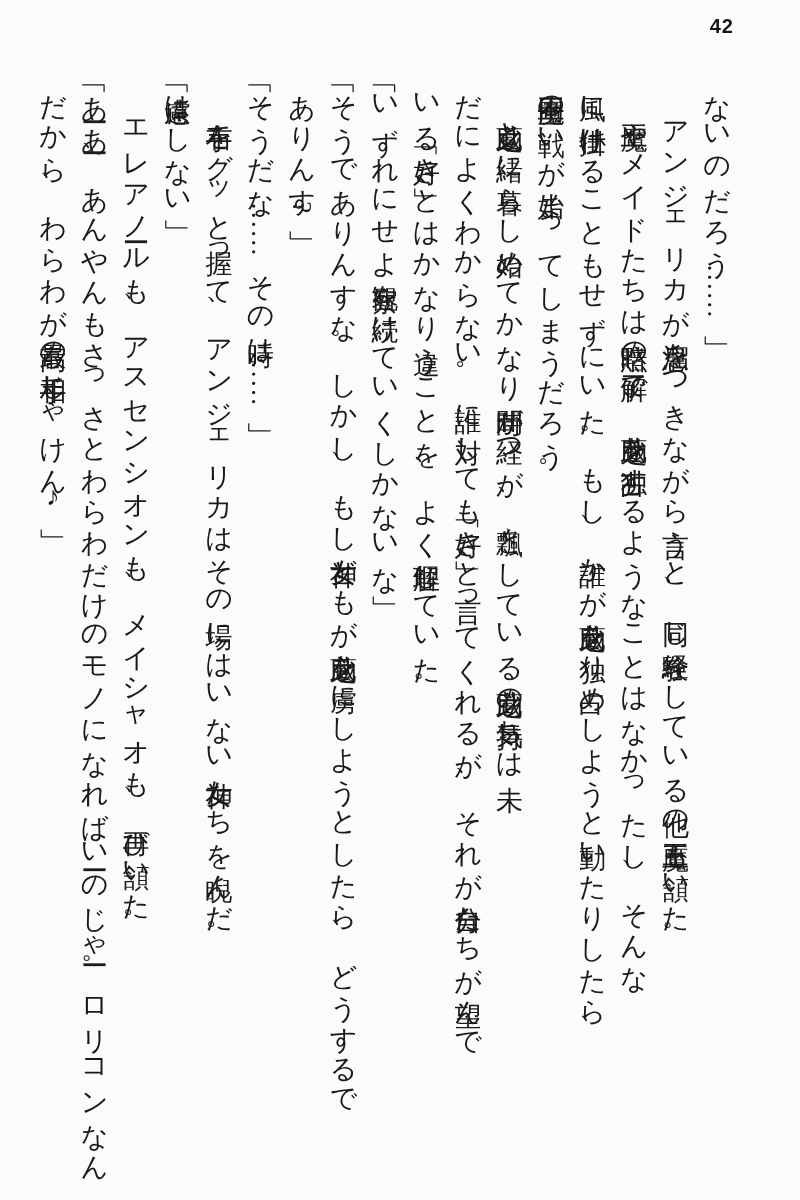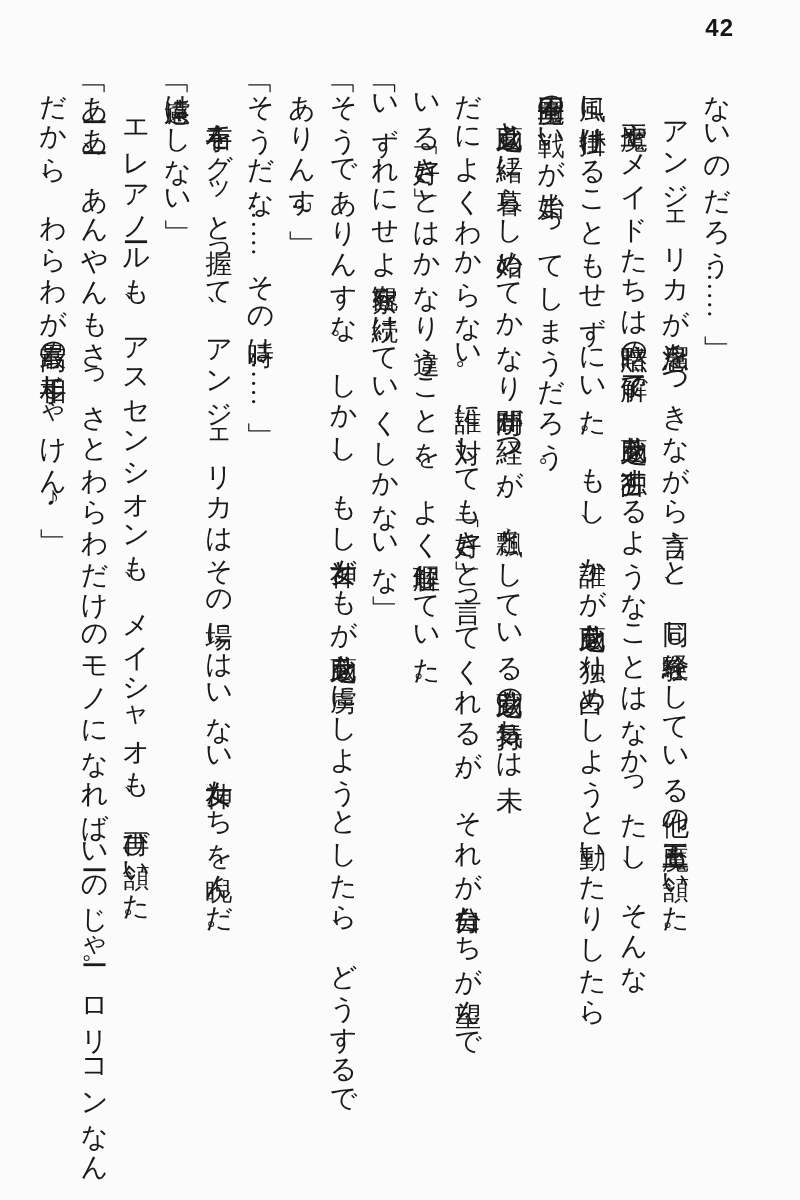--- a/index.html
+++ b/index.html
@@ -18,21 +18,21 @@
     position: absolute;
     inset: 0;
     background: #fbfbfb;
   }
   .page-number {
     position: absolute;
     top: 14px;
     right: 66px;
     font-family: "Liberation Sans", "DejaVu Sans", sans-serif;
     font-weight: 700;
-    font-size: 24px;
+    font-size: 20px;
     letter-spacing: 1px;
     color: #161616;
     line-height: 1.2;
   }
   .text-area {
     position: absolute;
     top: 76px;
     right: 63px;
     height: 1118px;
     writing-mode: vertical-rl;

